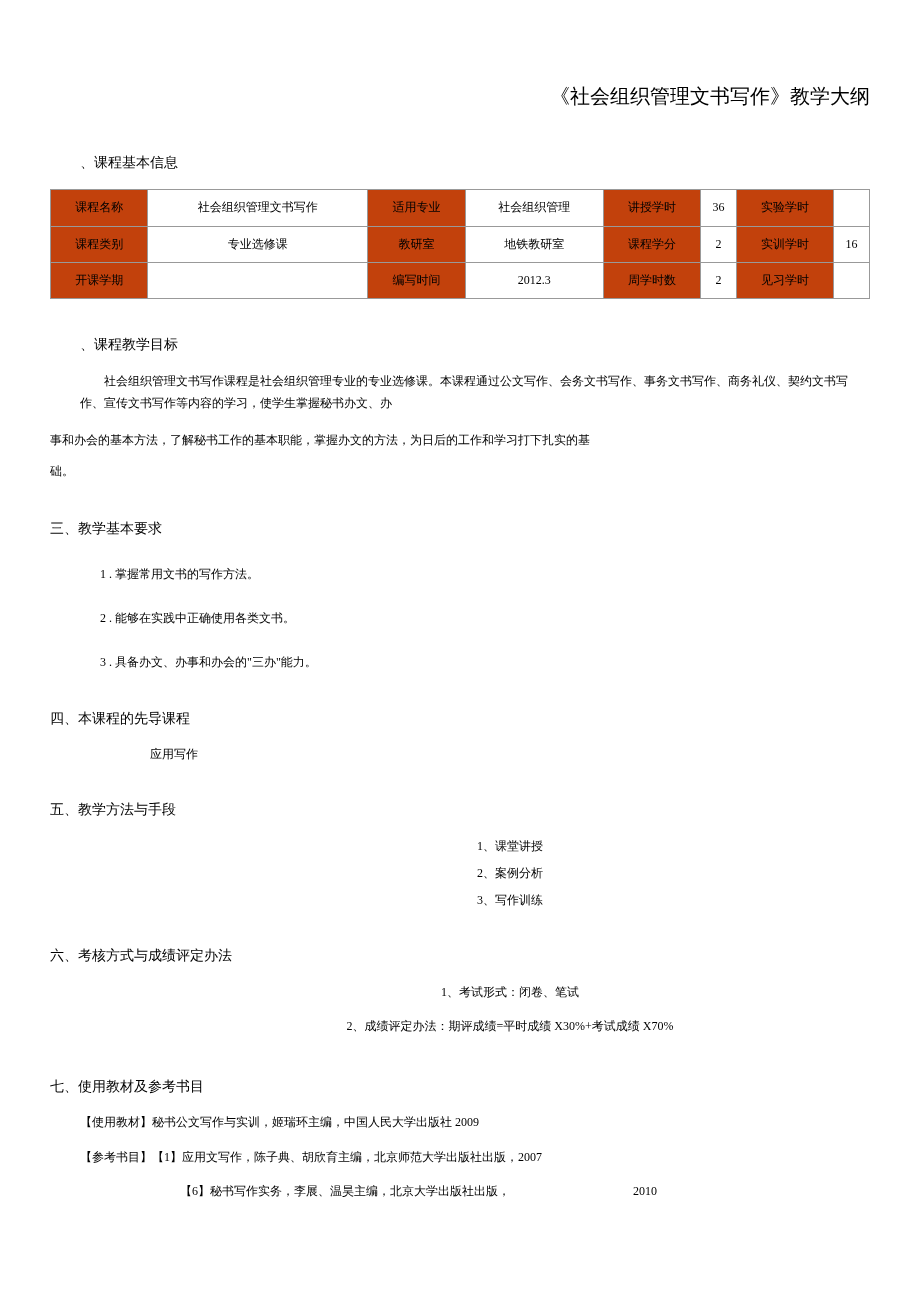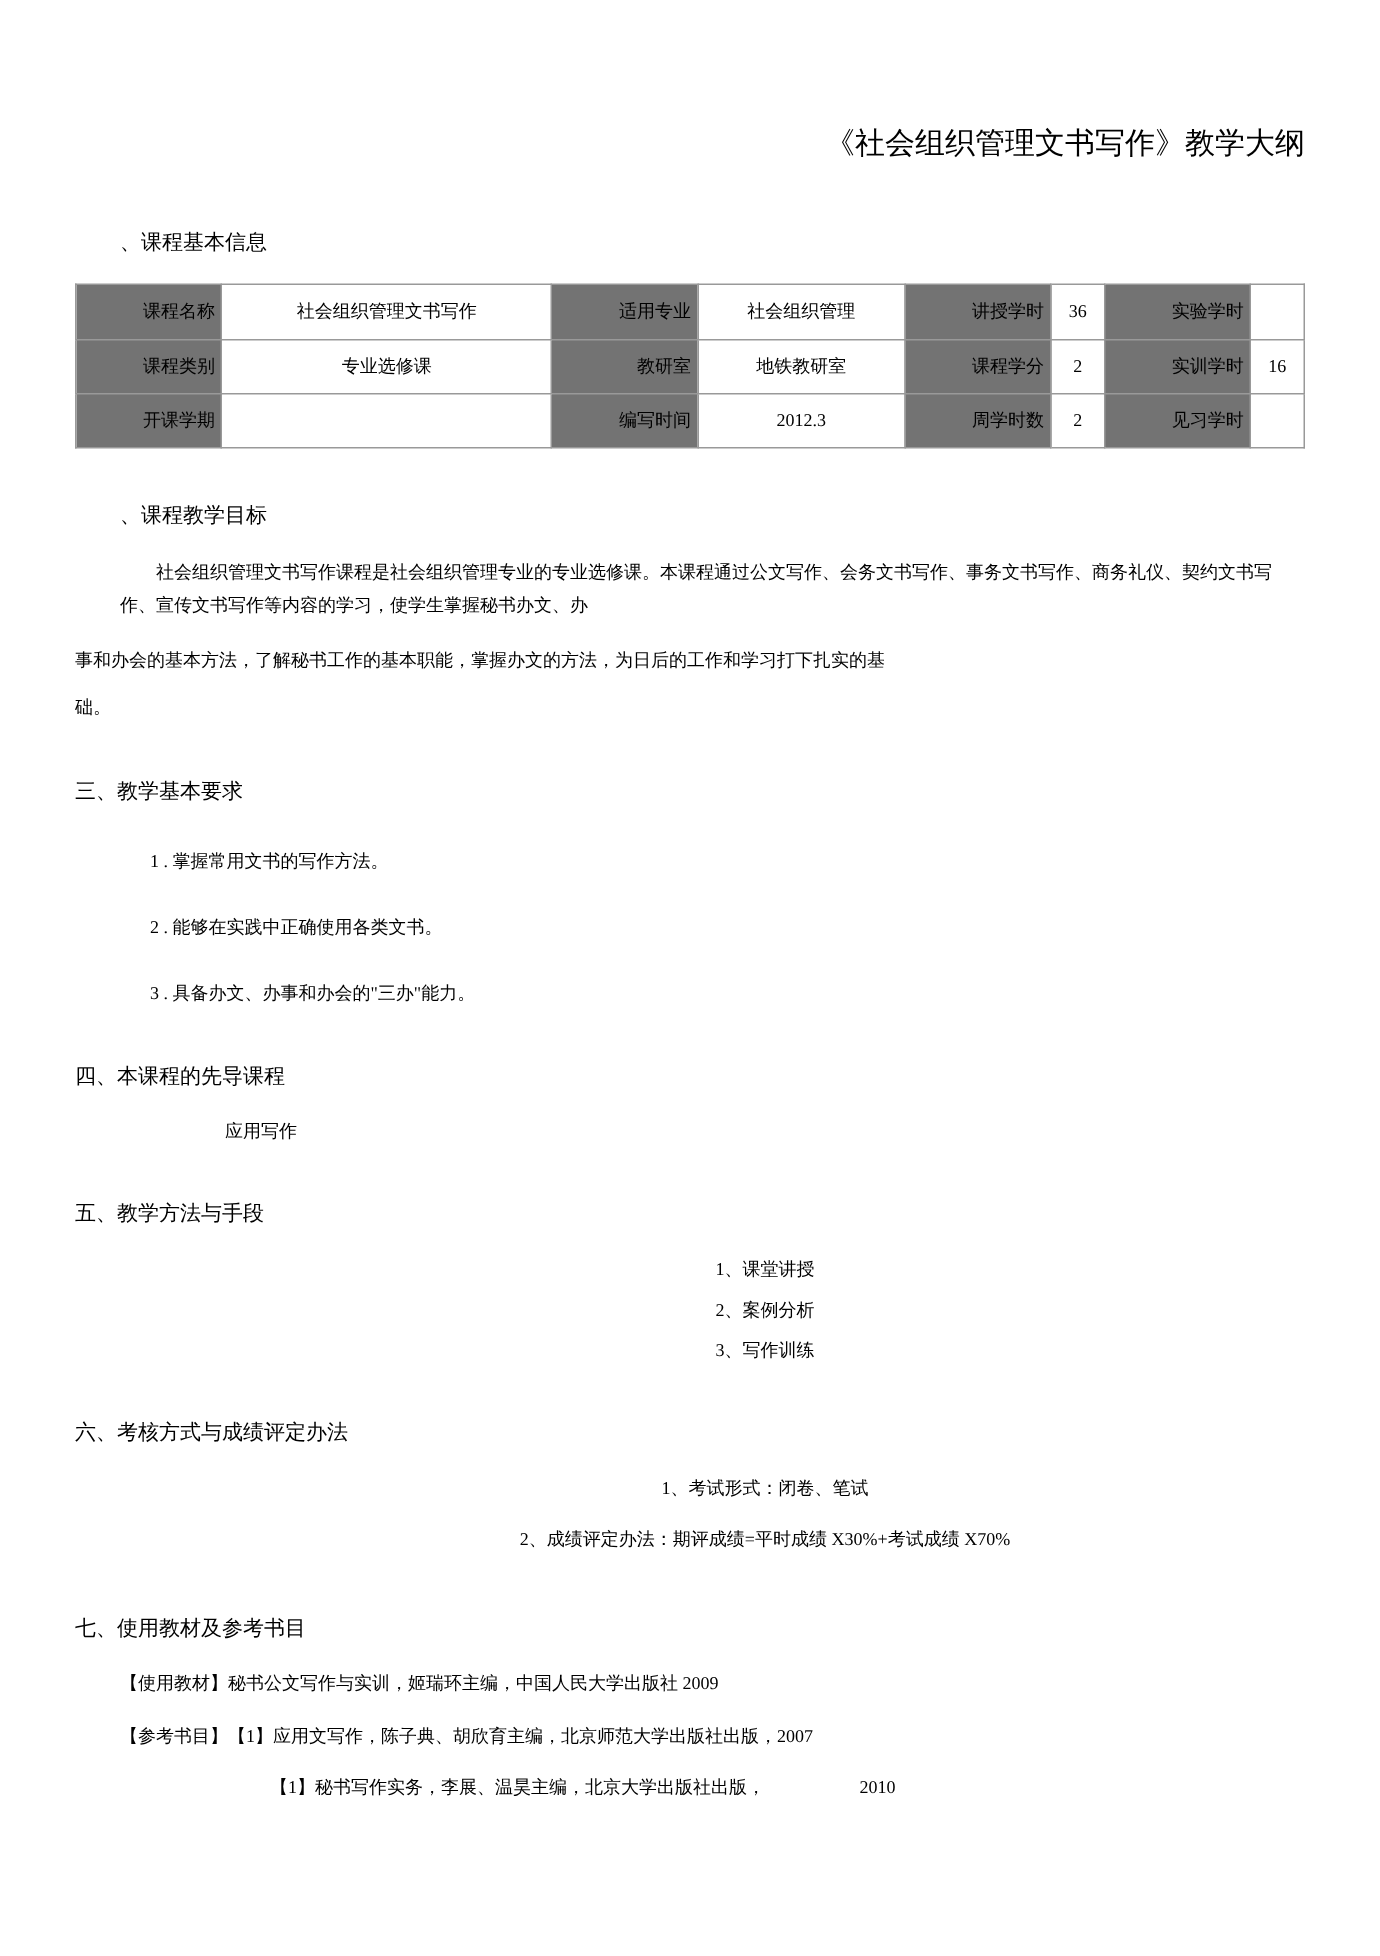--- a/index.html
+++ b/index.html
@@ -35,22 +35,21 @@
     }
     table.info-table td, table.info-table th {
       border: 1px solid #999;
       padding: 8px 4px;
       text-align: center;
       font-size: 12px;
       font-weight: normal;
       vertical-align: middle;
     }
     table.info-table td.label {
-      background: #737373;
-      text-align: right;
+      background: #c2410c;
     }
     .body-text {
       margin: 15px 0 15px 30px;
       text-indent: 2em;
       font-size: 12px;
       line-height: 1.8;
     }
     .body-text-noindent {
       margin: 10px 0;
       font-size: 12px;
@@ -73,21 +72,21 @@
     .ref-item {
       margin: 15px 0 15px 30px;
       font-size: 12px;
     }
     .ref-sub {
       margin: 15px 0 15px 130px;
       font-size: 12px;
     }
     .ref-year {
       display: inline-block;
-      margin-left: 60px;
+      margin-left: 120px;
     }
   </style>
 </head>
 <body>
 
 <h1 class="title">《社会组织管理文书写作》教学大纲</h1>
 
 <div class="section-heading">、课程基本信息</div>
 
 <table class="info-table">
@@ -144,15 +143,15 @@
 <p class="sub-item">3、写作训练</p>
 
 <div class="section-heading" style="padding-left:0">六、考核方式与成绩评定办法</div>
 <p class="sub-item" style="margin-top:15px;margin-bottom:15px">1、考试形式：闭卷、笔试</p>
 <p class="sub-item" style="margin-top:15px;margin-bottom:15px">2、成绩评定办法：期评成绩=平时成绩 X30%+考试成绩 X70%</p>
 
 <div class="section-heading" style="padding-left:0;margin-top:40px">七、使用教材及参考书目</div>
 <p class="ref-item">【使用教材】秘书公文写作与实训，姬瑞环主编，中国人民大学出版社 2009</p>
 <p class="ref-item">【参考书目】【1】应用文写作，陈子典、胡欣育主编，北京师范大学出版社出版，2007</p>
 <p class="ref-sub">
-  <span>【1】秘书写作实务，李展、温昊主编，北京大学出版社出版，</span>
+  <span>【6】秘书写作实务，李展、温昊主编，北京大学出版社出版，</span>
   <span class="ref-year">2010</span>
 </p>
 
 </body></html>

